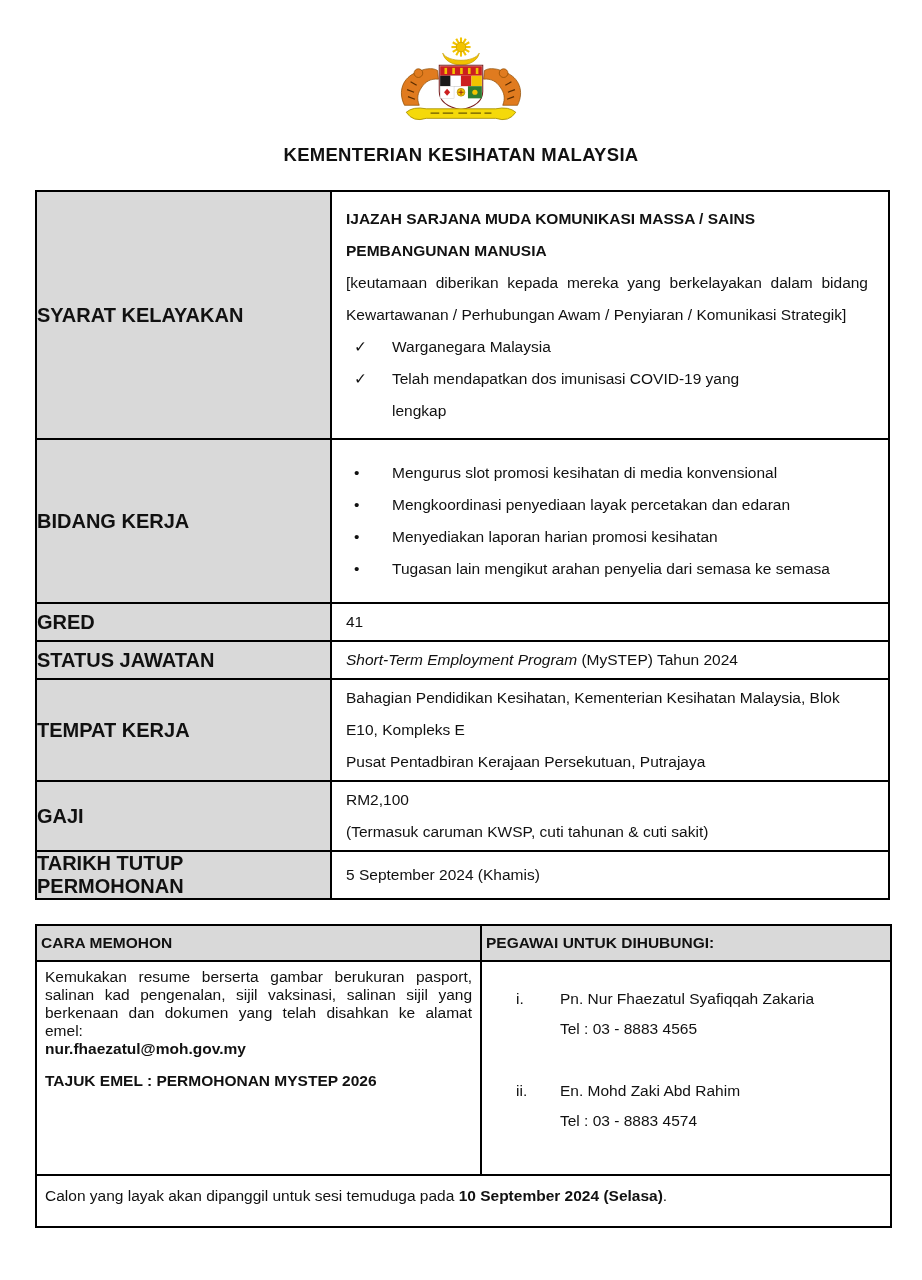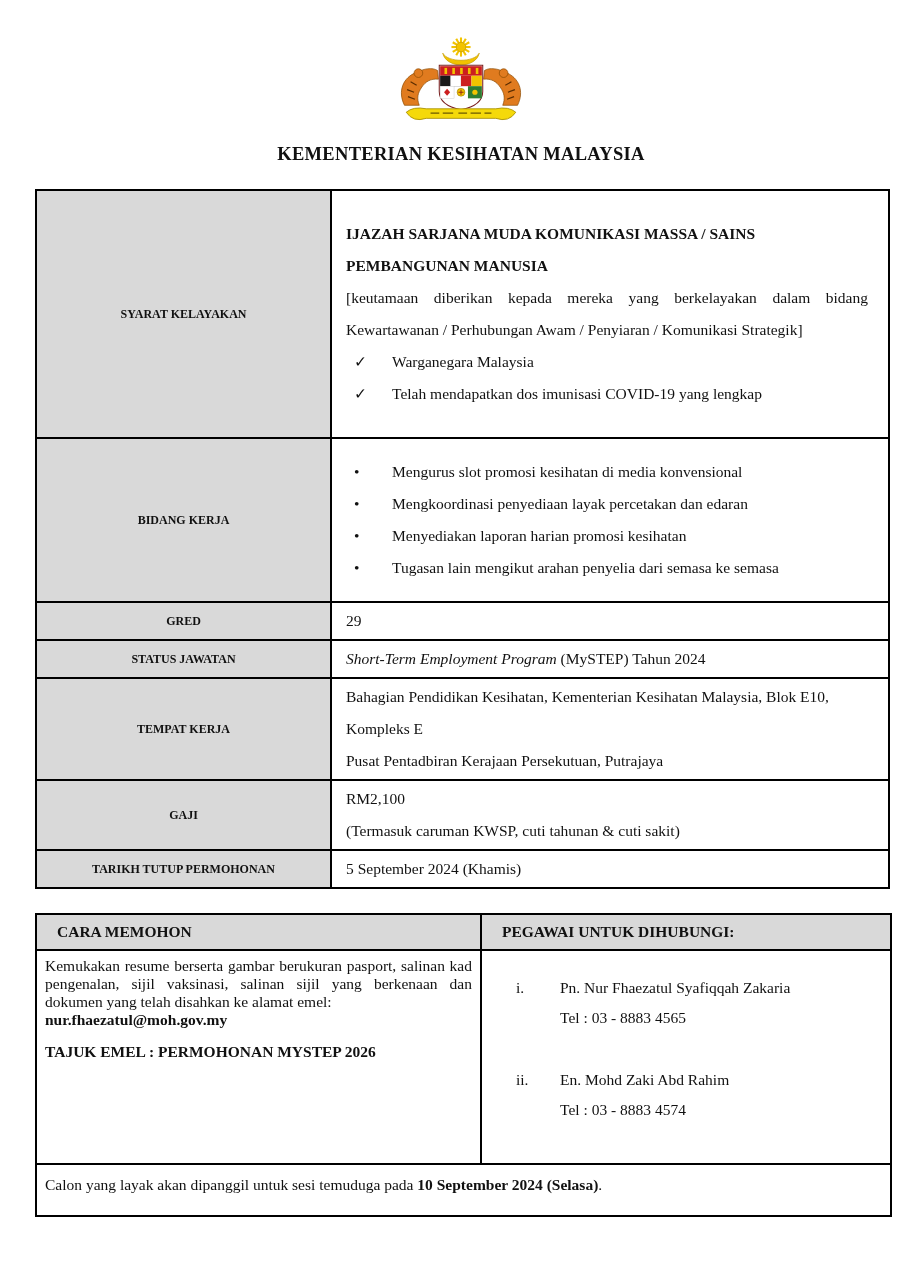--- a/index.html
+++ b/index.html
@@ -3,21 +3,21 @@
 <meta charset="utf-8">
 <style>
   * { margin: 0; padding: 0; box-sizing: border-box; }
   html, body { background: #ffffff; }
   .page {
     position: relative;
     width: 922px;
     height: 1280px;
     margin: 0 auto;
     background: #ffffff;
-    font-family: Liberation Serif, serif;
+    font-family: Liberation Sans, sans-serif;
     color: #111111;
     overflow: hidden;
   }
   .logo-wrap { text-align: center; padding-top: 34px; }
   .doc-title {
     text-align: center;
     font-weight: bold;
     font-size: 18.5px;
     letter-spacing: 0.3px;
     margin-top: 6px;
@@ -28,22 +28,21 @@
     line-height: 31px;
     text-align: justify;
   }
   table { border-collapse: collapse; table-layout: fixed; }
   .job-table { margin: 24px 0 0 35px; width: 855px; }
   .job-table td { border: 2px solid #000; vertical-align: middle; }
   .lbl-cell {
     width: 295px;
     background: #d9d9d9;
     font-weight: bold;
-    font-size: 12px;
-    text-align: center;
+    font-size: 20px;
   }
   .val-cell {
     font-size: 15.5px;
     line-height: 32px;
     padding: 2px 20px 2px 14px;
     vertical-align: top;
   }
   .r1 { height: 248px; }
   .r2 { height: 164px; }
   .r3 { height: 32px; }
@@ -58,21 +57,21 @@
   .check-text-wide { max-width: 400px; }
   .bullet-text { max-width: 452px; }
   .tempat-block { max-width: 500px; }
   .apply-table { margin: 24px 0 0 35px; width: 855px; }
   .apply-table td { border: 2px solid #000; }
   .apply-head {
     background: #d9d9d9;
     font-weight: bold;
     font-size: 15.5px;
     height: 36px;
-    padding: 0 20px;
+    padding: 0 4px;
     text-align: left;
     vertical-align: middle;
   }
   .apply-left { width: 445px; }
   .apply-right { width: 410px; }
   .apply-body { height: 164px; vertical-align: top; }
   .cara-cell { padding: 6px 8px; font-size: 15.5px; line-height: 18px; }
   .cara-paragraph { text-align: justify; }
   .email-line { font-weight: bold; }
   .subject-line { font-weight: bold; margin-top: 14px; }
@@ -189,21 +188,21 @@
           <span class="bullet-text">Menyediakan laporan harian promosi kesihatan</span>
         </div>
         <div class="mark-row">
           <span class="mark-glyph">•</span>
           <span class="bullet-text" style="max-width:450px">Tugasan lain mengikut arahan penyelia dari semasa ke semasa</span>
         </div>
       </td>
     </tr>
     <tr class="r3">
       <td class="lbl-cell">GRED</td>
-      <td class="val-cell">29</td>
+      <td class="val-cell">41</td>
     </tr>
     <tr class="r4">
       <td class="lbl-cell">STATUS JAWATAN</td>
       <td class="val-cell"><span class="i">Short-Term Employment Program</span><span> (MySTEP) Tahun 2024</span></td>
     </tr>
     <tr class="r5">
       <td class="lbl-cell">TEMPAT KERJA</td>
       <td class="val-cell">
         <div class="tempat-block">Bahagian Pendidikan Kesihatan, Kementerian Kesihatan Malaysia, Blok E10, Kompleks E</div>
         <div>Pusat Pentadbiran Kerajaan Persekutuan, Putrajaya</div>

